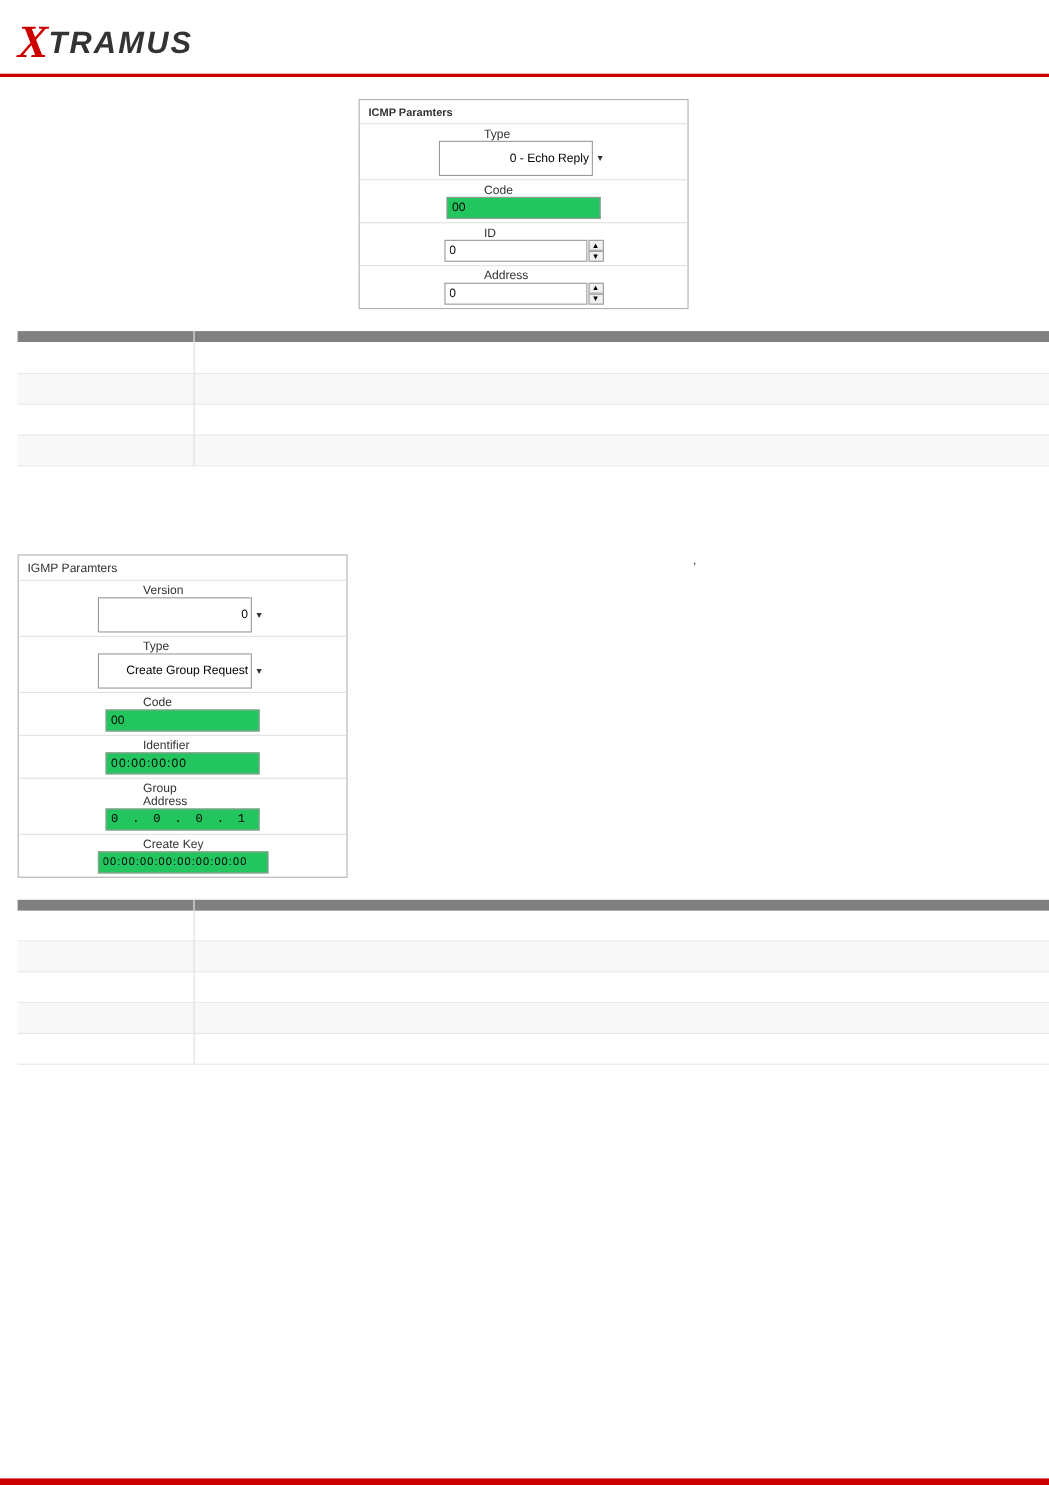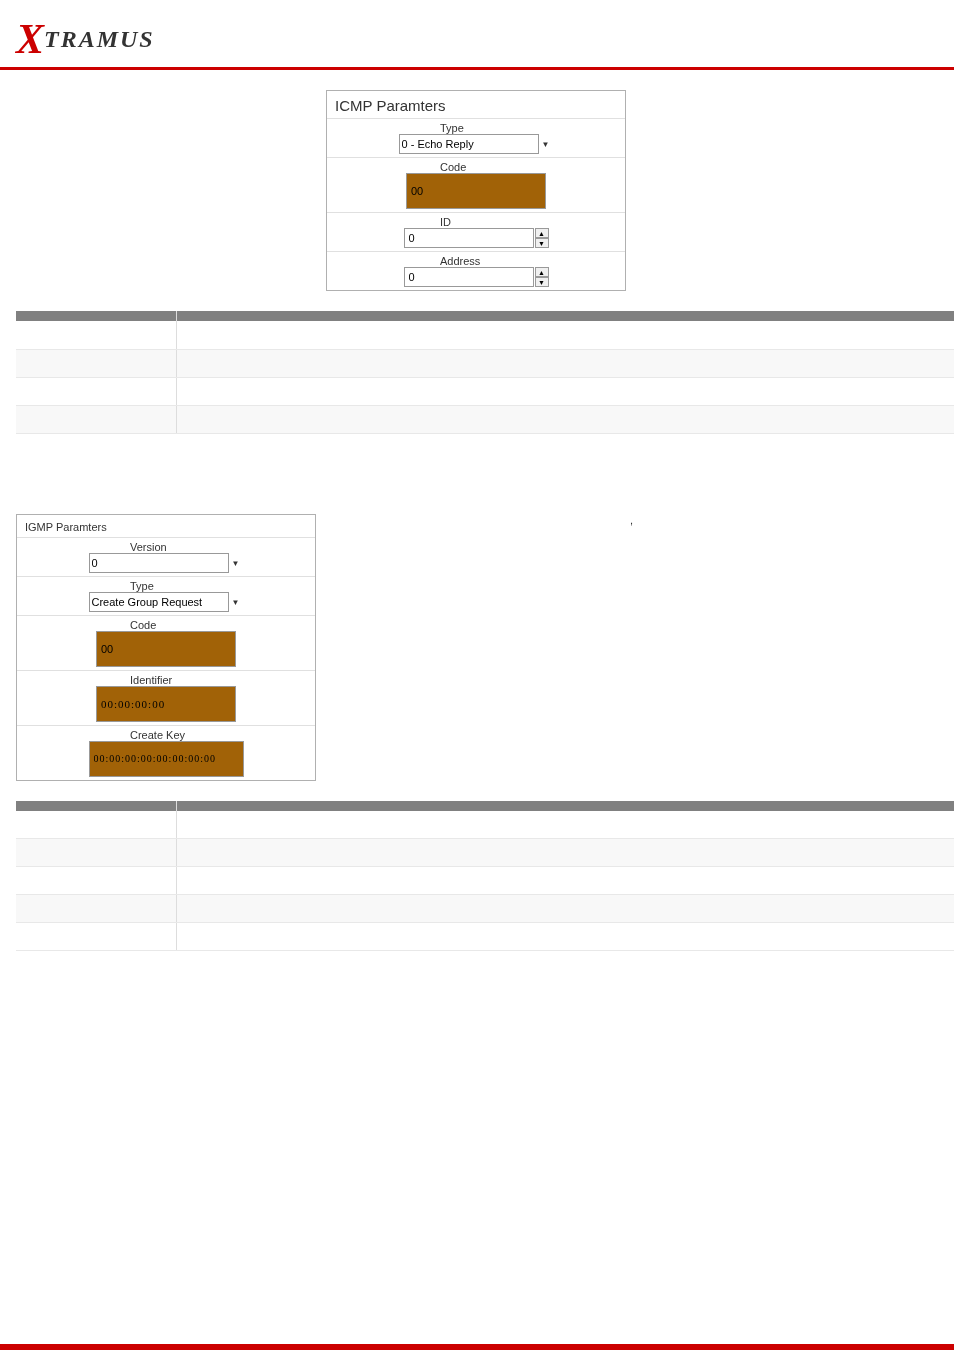--- a/index.html
+++ b/index.html
@@ -24,24 +24,24 @@
     .logo-x {
       color: #cc0000;
       font-size: 42px;
       font-weight: bold;
       font-style: italic;
       font-family: 'Times New Roman', serif;
       line-height: 1;
     }
     .logo-text {
       color: #333;
-      font-size: 24px;
+      font-size: 28px;
       font-weight: bold;
       font-style: italic;
-      font-family: Liberation Serif, serif;
+      font-family: Liberation Sans, sans-serif;
       letter-spacing: 2px;
       line-height: 1;
     }
 
     
     .footer {
       position: absolute;
       bottom: 0;
       left: 0;
       right: 0;
@@ -56,24 +56,24 @@
 
     
     .panel {
       border: 1px solid #b0b0b0;
       background: #fff;
       width: 300px;
       margin-left: 310px;
       margin-bottom: 20px;
     }
     .panel-title {
-      font-size: 15px;
+      font-size: 10px;
       color: #333;
       padding: 6px 8px 4px 8px;
-      font-weight: normal;
+      font-weight: bold;
     }
     .panel-row {
       display: flex;
       align-items: center;
       padding: 3px 8px;
       border-top: 1px solid #e0e0e0;
       flex-direction: column;
     }
     .panel-row:first-of-type {
       border-top: 1px solid #ccc;
@@ -84,29 +84,30 @@
       color: #333;
       flex-shrink: 0;
     }
     .panel-control {
       flex: 1;
       display: flex;
       align-items: center;
     }
     .panel-select {
       width: 140px;
-      height: 20px;
+      height: 32px;
       font-size: 11px;
       border: 1px solid #999;
       background: #fff;
       padding: 1px 2px;
       appearance: none;
       -webkit-appearance: none;
       cursor: pointer;
       position: relative;
+      text-align: right;
     }
     .select-wrapper {
       position: relative;
       display: inline-block;
       width: 155px;
     }
     .select-wrapper::after {
       content: '▼';
       font-size: 8px;
       position: absolute;
@@ -114,22 +115,22 @@
       top: 50%;
       transform: translateY(-50%);
       pointer-events: none;
       color: #333;
     }
     .panel-input {
       width: 140px;
       height: 20px;
       font-size: 11px;
       border: 1px solid #999;
-      background: #a16207;
-      padding: 17px 4px;
+      background: #22c55e;
+      padding: 1px 4px;
     }
     .spinner-wrapper {
       display: flex;
       align-items: center;
     }
     .spinner-input {
       width: 130px;
       height: 20px;
       font-size: 11px;
       border: 1px solid #999;
@@ -202,21 +203,21 @@
       margin-bottom: 20px;
     }
     .igmp-panel-title {
       font-size: 11px;
       color: #333;
       padding: 6px 8px 4px 8px;
       font-weight: normal;
     }
 
     .mono-input {
-      font-family: Liberation Serif, serif;
+      font-family: Liberation Sans, sans-serif;
       font-size: 11px;
       letter-spacing: 1px;
     }
 
     .ip-input {
       font-family: 'Courier New', monospace;
       font-size: 11px;
       letter-spacing: 3px;
     }
 
@@ -361,20 +362,26 @@
       </div>
     </div>
 
     <div class="panel-row">
       <div class="panel-label">Identifier</div>
       <div class="panel-control">
         <input class="panel-input mono-input" type="text" value="00:00:00:00" style="">
       </div>
     </div>
 
+    <div class="panel-row">
+      <div class="panel-label">Group Address</div>
+      <div class="panel-control">
+        <input class="panel-input ip-input" type="text" value="0 . 0 . 0 . 1" style="">
+      </div>
+    </div>
 
     <div class="panel-row">
       <div class="panel-label">Create Key</div>
       <div class="panel-control">
         <input class="panel-input mono-input" type="text" style="width: 155px; font-size: 10px;" value="00:00:00:00:00:00:00:00">
       </div>
     </div>
   </div>
 
   <table class="data-table">

